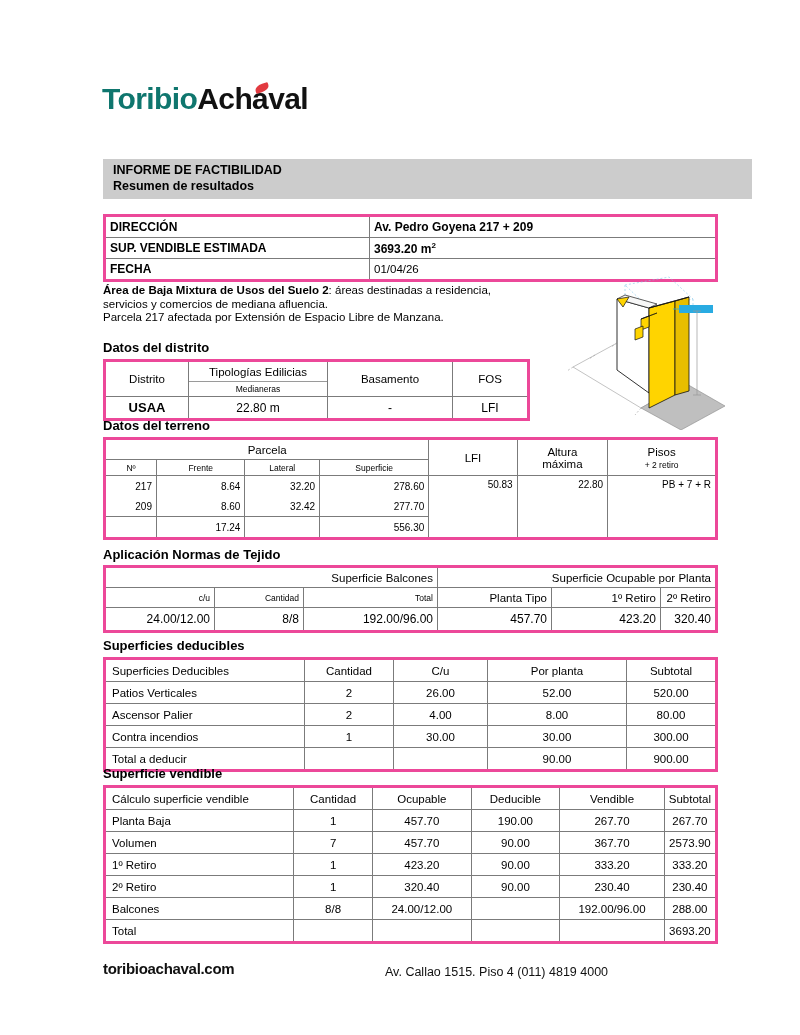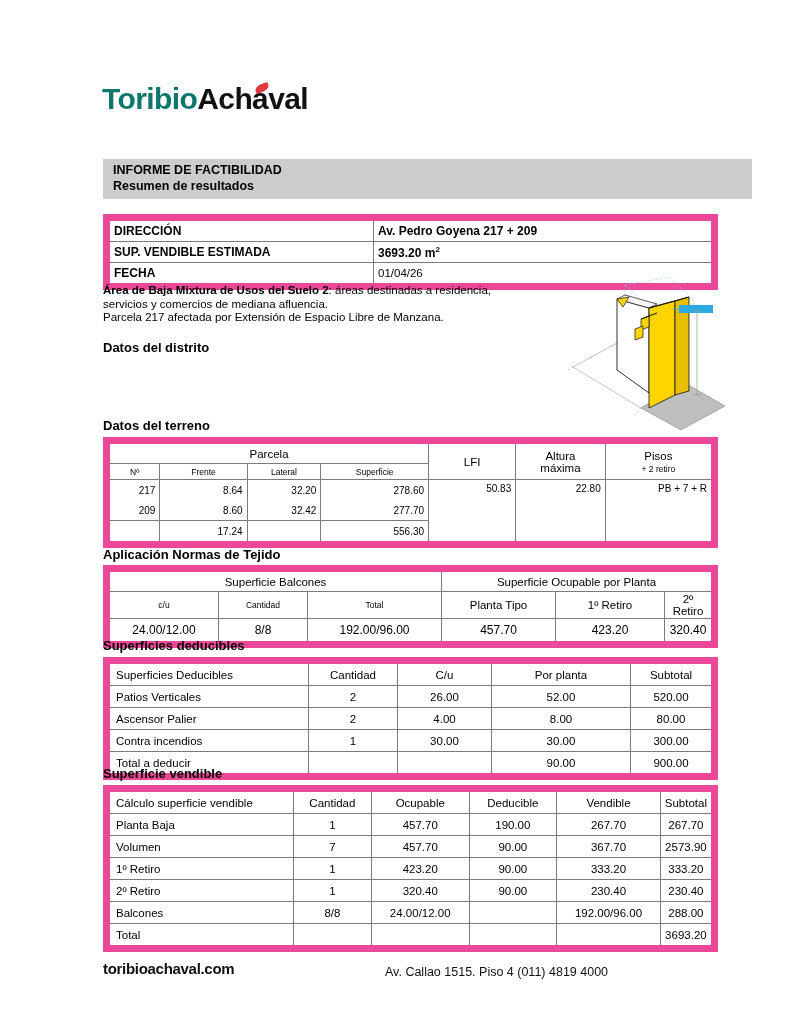--- a/index.html
+++ b/index.html
@@ -39,21 +39,21 @@
 
   
   table{border-collapse:collapse;position:absolute;font-size:11px;}
   table td,table th{
     border:1px solid #7b7b7b;
     padding:1px 4px;
     font-weight:normal;
     vertical-align:middle;
     background:#fff;
   }
-  .outer{border:7px solid #ec4899;}
+  .outer{border:3px solid #ec4899;}
 
   
   #t-dir{left:103px;top:214px;width:615px;}
   #t-dir td{height:18px;font-size:12px;}
   #t-dir .k{width:255px;font-weight:bold;}
   #t-dir .v{font-weight:bold;}
   #t-dir .v.plain{font-weight:normal;font-size:11.5px;}
   sup{font-size:8px;vertical-align:super;}
 
   
@@ -79,21 +79,21 @@
   #t-terreno{left:103px;top:437px;width:615px;}
   #t-terreno td{text-align:center;}
   #t-terreno .big{font-size:11.5px;height:17px;}
   #t-terreno .small{font-size:8.5px;height:13px;}
   #t-terreno .num{font-size:10px;height:18px;text-align:right;}
   #t-terreno .nb-b{border-bottom:none;}
   #t-terreno .nb-t{border-top:none;}
 
   
   #t-tejido{left:103px;top:565px;width:615px;}
-  #t-tejido td{text-align:center;}
+  #t-tejido td{text-align:right;}
   #t-tejido .big{font-size:11.5px;height:17px;}
   #t-tejido .small{font-size:8.5px;height:13px;}
   #t-tejido .mid{font-size:11.5px;height:17px;}
   #t-tejido .num{font-size:12px;height:20px;}
 
   
   #t-deduc{left:103px;top:657px;width:615px;}
   #t-deduc td{height:19px;font-size:11.5px;text-align:center;}
   #t-deduc td.lft{text-align:left;padding-left:6px;}
 
@@ -191,20 +191,39 @@
       <g stroke="#9a9a9a" stroke-width="0.6" stroke-dasharray="2,2" fill="none">
         <line x1="8" y1="92" x2="2" y2="96"></line>
         <line x1="30" y1="80" x2="24" y2="84"></line>
         <line x1="52" y1="68" x2="46" y2="72"></line>
         <line x1="76" y1="133" x2="70" y2="140"></line>
       </g>
     </svg>
   </div>
 
   <div class="sec" style="top:340px;">Datos del distrito</div>
+  <table id="t-distrito" class="outer">
+    <tbody>
+        <tr>
+      <td class="h" rowspan="2" style="width:74px;">Distrito</td>
+      <td class="h" style="width:130px;border-bottom:none;">Tipologías Edilicias</td>
+      <td class="h" rowspan="2" style="width:116px;">Basamento</td>
+      <td class="h" rowspan="2">FOS</td>
+    </tr>
+    <tr>
+      <td class="sub">Medianeras</td>
+    </tr>
+    <tr>
+      <td class="d">USAA</td>
+      <td class="val">22.80 m</td>
+      <td class="val">-</td>
+      <td class="val">LFI</td>
+    </tr>
+  </tbody>
+    </table>
 
   <div class="sec" style="top:418px;">Datos del terreno</div>
   <table id="t-terreno" class="outer">
     <tbody>
         <tr>
       <td class="big" colspan="4">Parcela</td>
       <td class="big" rowspan="2" style="width:88px;">LFI</td>
       <td class="big" rowspan="2" style="width:88px;">
         <span>Altura</span><br>
         <span>máxima</span>

